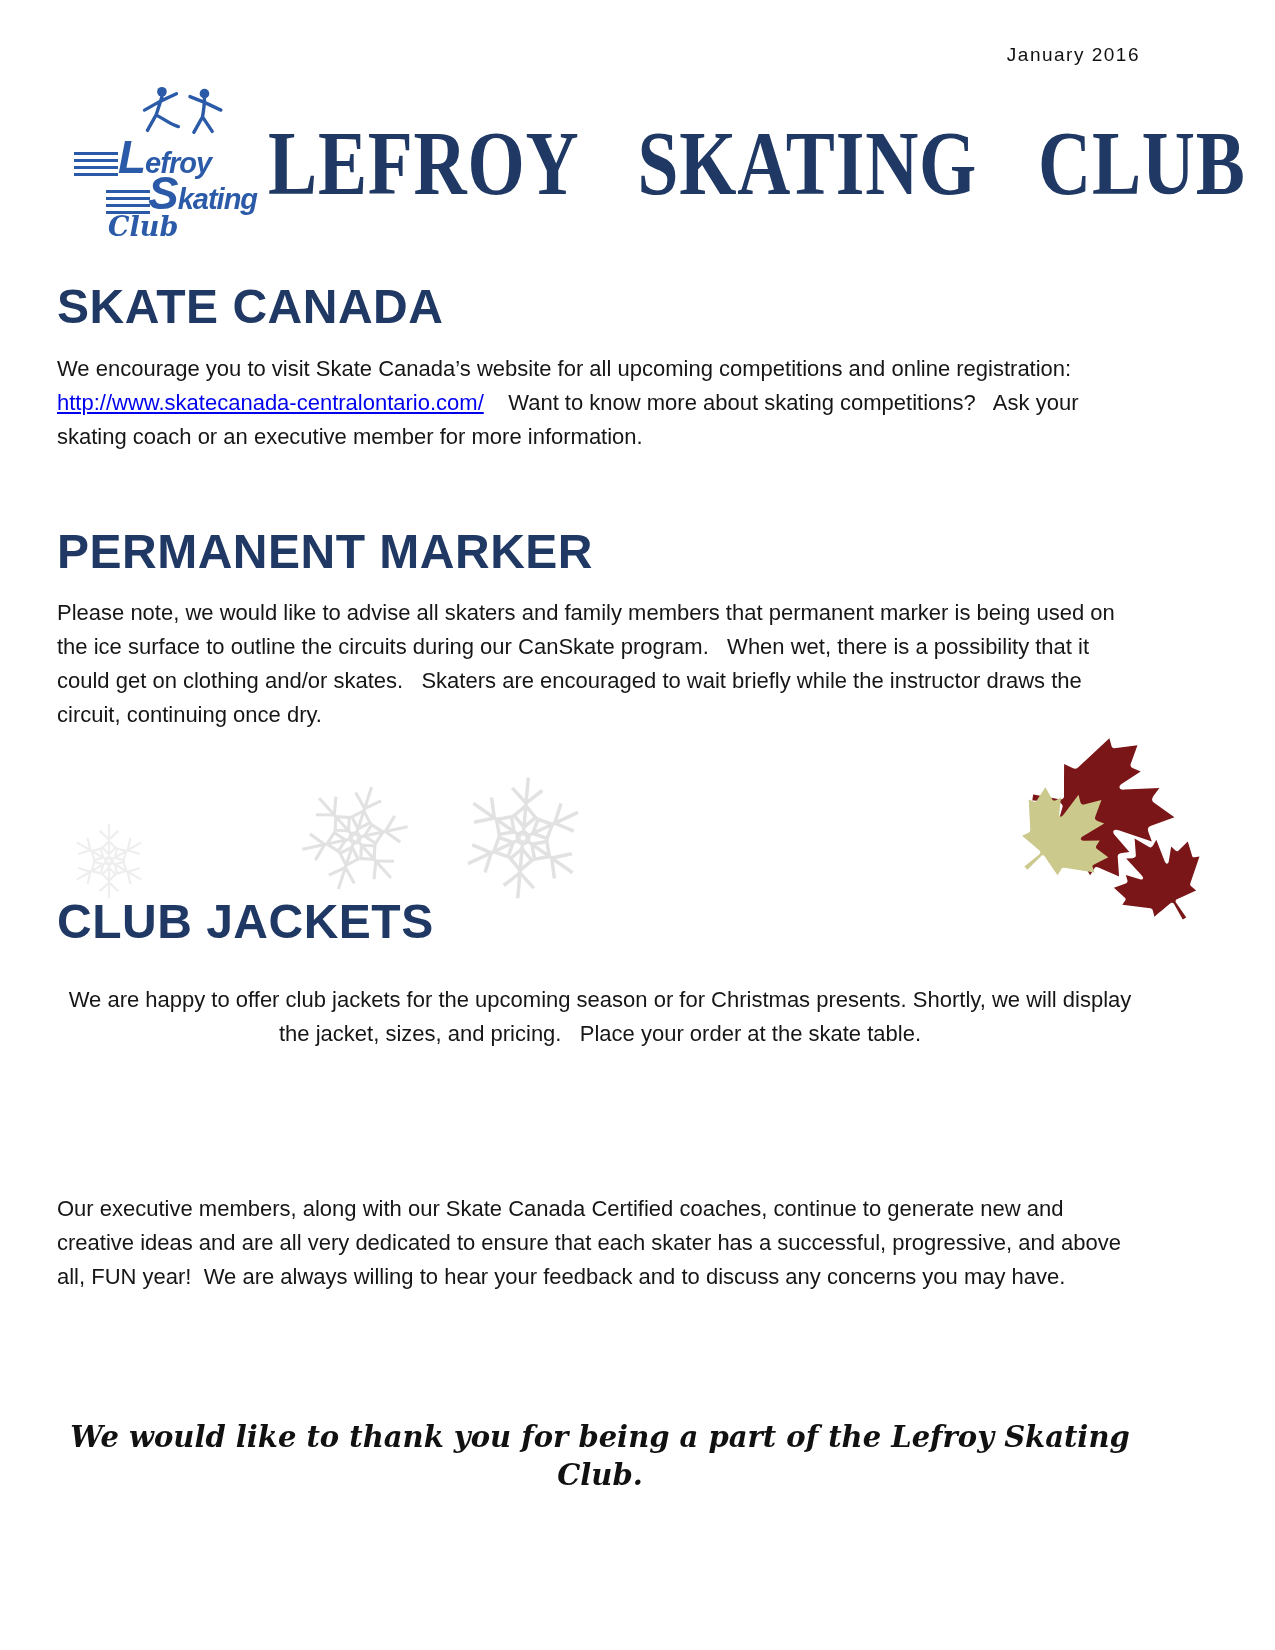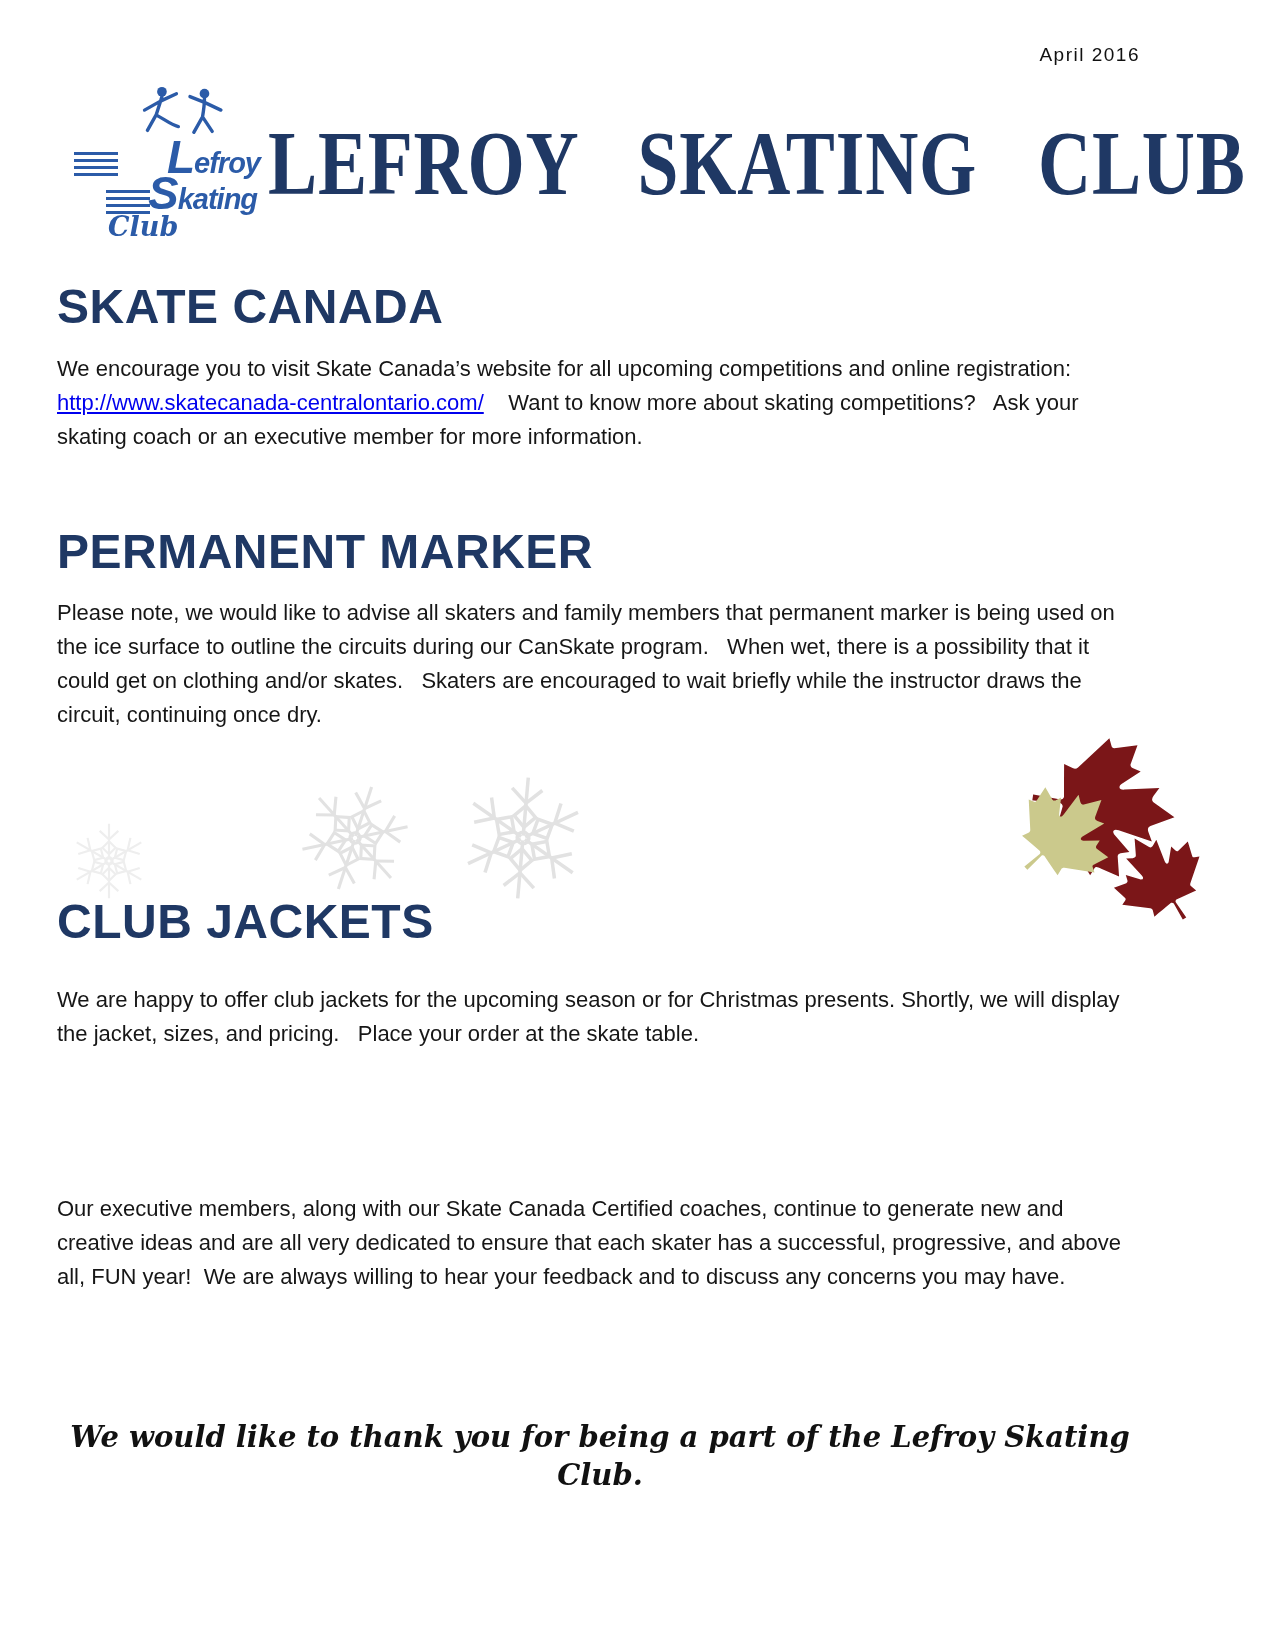--- a/index.html
+++ b/index.html
@@ -17,21 +17,21 @@
 
   
   .masthead { position:absolute; top:84px; left:108px; display:flex; align-items:center; z-index:2; }
   .logo { position:relative; width:152px; flex:none; color:var(--logo-blue,#2b5ba8); }
   .skaters { display:block; width:118px; height:58px; margin-left:22px; }
   .logo-w1, .logo-w2 {
     font-style:italic; font-weight:bold; font-size:29px; line-height:0.95;
     letter-spacing:-1px;
   }
   .logo-w1::first-letter, .logo-w2::first-letter { font-size:46px; }
-  .logo-w1 { margin-left:10px; margin-top:-6px;text-align:right; }
+  .logo-w1 { margin-left:10px; margin-top:-6px; }
   .logo-w2 { margin-left:40px; margin-top:-8px; }
   .logo-w3 {
     font-family:"DejaVu Serif", serif; font-style:italic; font-weight:bold;
     font-size:27px; margin-top:-4px;
   }
   .stripes {
     position:absolute; width:44px; height:24px;
     background:repeating-linear-gradient(to bottom, currentColor 0 3px, transparent 3px 7px);
   }
   .stripes.st1 { left:-34px; top:68px; }
@@ -55,21 +55,21 @@
   .h-marker   { top:524px; }
   .h-jackets  { top:894px; }
   .h-feedback { top:1108px; }
 
   .body {
     position:absolute; left:57px; width:1086px; margin:0; z-index:2;
     font-size:22px; line-height:34px; white-space:pre-wrap; color:#161616;
   }
   .p1 { top:352px; }
   .p2 { top:596px; }
-  .p3 { top:983px; }
+  .p3 { top:983px;text-align:center; }
   .p4 { top:1192px; }
 
   .link { color:var(--link-blue,#0000ee); text-decoration:underline; cursor:pointer; }
 
   
   .closing {
     position:absolute; left:57px; top:1418px; width:1086px; z-index:2;
     text-align:center; font-family:"DejaVu Serif", serif;
     font-style:italic; font-weight:bold; font-size:29px; color:#111;
   }
@@ -133,21 +133,21 @@
         <line x1="60" y1="30" x2="73" y2="18"></line>
         <rect x="53.5" y="35" width="13" height="13" transform="rotate(45 60 41.5)"></rect>
       </g>
     </g>
     <path id="leaf" d="M256 30 l-40 76 c-5 9 -13 8 -21 4 l-30 -16 22 116 c4 21 -10 21 -18 11 l-50 -57 -8 29 c-2 5 -6 9 -12 8 l-66 -14 17 63 c4 14 7 20 -4 24 l-23 10 112 91 c5 4 7 10 5 16 l-10 32 c38 -5 72 -10 110 -15 4 0 10 5 10 10 l-5 107 h22 l-5 -107 c0 -5 6 -10 10 -10 38 5 72 10 110 15 l-10 -32 c-2 -6 0 -12 5 -16 l112 -91 -23 -10 c-11 -4 -8 -10 -4 -24 l17 -63 -66 14 c-6 1 -10 -3 -12 -8 l-8 -29 -50 57 c-8 10 -22 10 -18 -11 l22 -116 -30 16 c-8 4 -16 5 -21 -4 z"></path>
   </defs>
 </svg>
 
 <div class="page">
 
-  <div class="date">April  2016</div>
+  <div class="date">January  2016</div>
 
   <div class="masthead">
     <div class="logo">
       <svg class="skaters" viewBox="0 0 120 60">
         <g stroke="currentColor" stroke-width="3.5" stroke-linecap="round" fill="none">
           <circle cx="32" cy="8" r="5" fill="currentColor" stroke="none"></circle>
           <path d="M32 13 C30 20 28 26 26 32 M26 32 L17 48 M26 32 C34 36 41 42 49 44 M30 18 L14 27 M30 18 L47 10"></path>
           <circle cx="76" cy="10" r="5" fill="currentColor" stroke="none"></circle>
           <path d="M76 15 C76 22 75 28 74 34 M74 34 L65 50 M74 34 L84 49 M76 19 L61 13 M76 19 L93 27"></path>
         </g>

